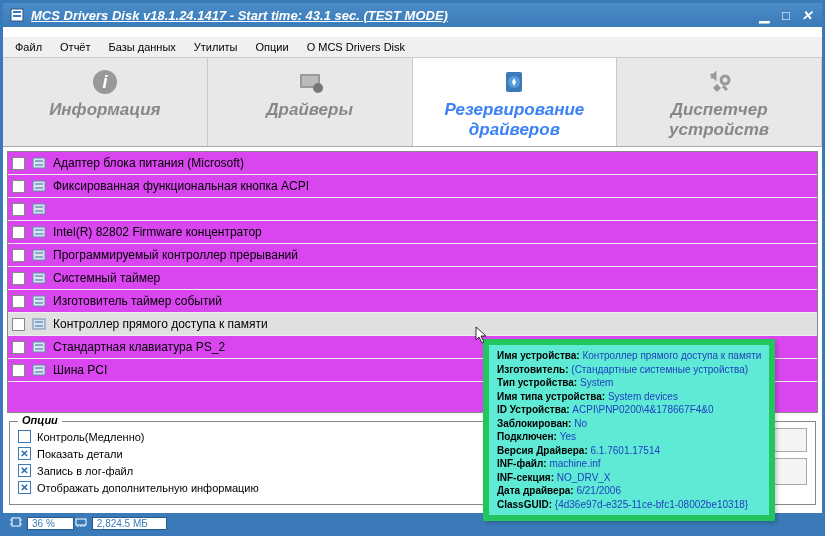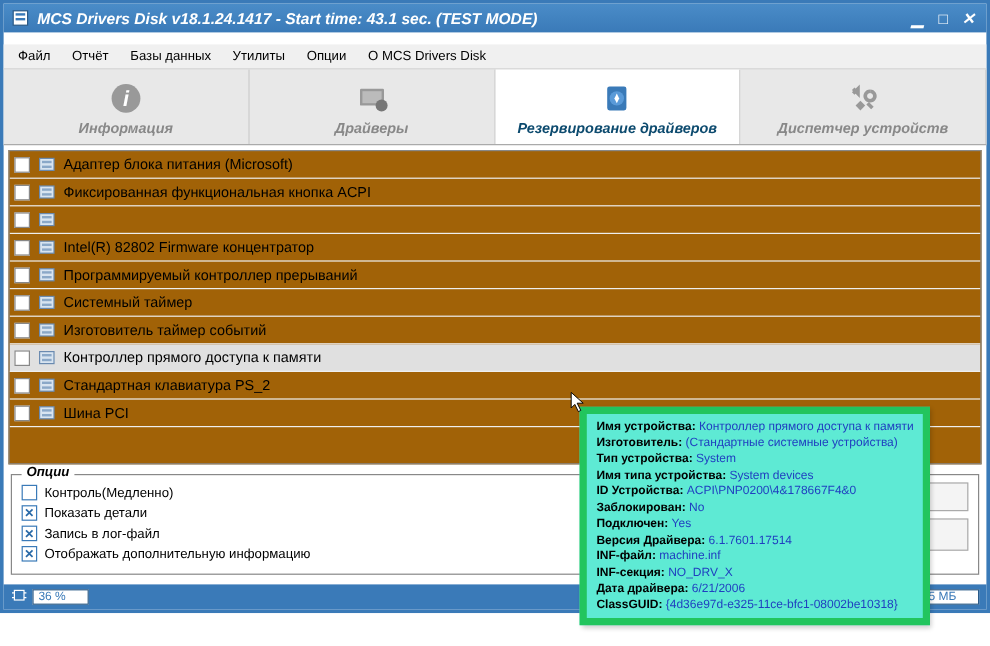--- a/index.html
+++ b/index.html
@@ -1,44 +1,44 @@
 <!DOCTYPE html>
 <html><head>
 <meta charset="utf-8">
 <style>
 * { box-sizing: border-box; margin: 0; padding: 0; }
 body { font-family: Tahoma, Arial, sans-serif; font-size: 11px; background: #fff; }
 .window { width: 825px; border: 3px solid #3a7ab8; background: #fff; }
 .titlebar { background: linear-gradient(#4a8cc8, #3a7ab8); color: #fff; padding: 4px 6px; display: flex; align-items: center; font-weight: bold; font-style: italic; font-size: 13px; }
 .titlebar-icon { width: 16px; height: 16px; margin-right: 6px; display: inline-flex; align-items: center; justify-content: center; }
-.titlebar-text { flex: 1; }
+.titlebar-text { flex: 1; text-decoration: underline; }
 .win-btn { width: 18px; height: 16px; margin-left: 3px; color: #fff; cursor: pointer; display: flex; align-items: center; justify-content: center; font-size: 13px; font-weight: bold; }
 .menubar { background: #f0f0f0; border-bottom: 1px solid #ccc; padding: 2px 4px; display: flex; gap: 2px; margin-top: 10px; }
 .menu-item { padding: 2px 8px; cursor: pointer; }
 .tabs { display: flex; background: #e8e8e8; border-bottom: 1px solid #aaa; }
 .tab { flex: 1; text-align: center; padding: 10px 4px 6px; cursor: pointer; border-right: 1px solid #ccc; display: flex; flex-direction: column; align-items: center; gap: 4px; }
 .tab.active { background: #fff; }
 .tab-icon { width: 28px; height: 28px; }
-.tab-label { font-size: 12px; font-weight: bold; color: #888; font-style: italic; }
-.tab.active .tab-label { color: #0c4a6e; }
+.tab-label { font-size: 17px; font-weight: bold; color: #888; font-style: italic; }
+.tab.active .tab-label { color: #3b82f6; }
 .content { padding: 4px; }
-.device-list { border: 1px solid #888; background: #a16207; height: 262px; overflow-y: scroll; position: relative; }
+.device-list { border: 1px solid #888; background: #d946ef; height: 262px; overflow-y: scroll; position: relative; }
 .device-row { display: flex; align-items: center; padding: 3px 4px; border-bottom: 1px solid #eee; gap: 6px; }
 .device-row.selected { background: #e0e0e0; }
 .chk { width: 13px; height: 13px; border: 1px solid #888; background: #fff; cursor: pointer; flex-shrink: 0; }
 .dev-icon { width: 16px; height: 16px; flex-shrink: 0; }
 .dev-label { font-size: 12px; }
 .bottom-area { display: flex; gap: 8px; padding: 4px 2px; margin-top: 4px; }
 .group { border: 1px solid #888; padding: 6px 8px 8px; position: relative; }
 .group-title { position: absolute; top: -8px; left: 8px; background: #fff; padding: 0 4px; font-weight: bold; font-style: italic; }
 .opt-row { display: flex; align-items: center; gap: 6px; padding: 2px 0; }
 .chk2 { width: 13px; height: 13px; border: 1px solid #3a7ab8; background: #fff; display: flex; align-items: center; justify-content: center; cursor: pointer; flex-shrink: 0; }
 .chk2.checked::after { content: '✕'; color: #2a6aa8; font-size: 10px; font-weight: bold; }
 .btn { border: 1px solid #aaa; background: #f4f4f4; padding: 4px 10px; display: flex; align-items: center; gap: 8px; cursor: pointer; font-size: 12px; }
-.statusbar { background: #3a7ab8; color: #fff; padding: 2px 6px; display: flex; align-items: center; gap: 10px; font-size: 11px; justify-content: space-between; }
+.statusbar { background: #3a7ab8; color: #fff; padding: 2px 6px; display: flex; align-items: center; font-size: 11px; }
 .stat-seg { display: flex; align-items: center; gap: 4px; }
 .stat-box { background: #fff; color: #3a7ab8; border: 1px solid #2a5a88; padding: 0 18px 0 4px; font-size: 10px; }
 .tooltip { position: absolute; left: 483px; top: 339px; background: #5eead4; border: 6px solid #22c55e; padding: 4px 8px; font-size: 10px; line-height: 1.35; z-index: 100; box-shadow: 2px 2px 4px rgba(0,0,0,0.2); }
 .tooltip b { font-weight: bold; }
 .tooltip .val { color: #2040c0; }
 .cursor-arrow { position: absolute; left: 475px; top: 326px; z-index: 101; pointer-events: none; }
 </style>
 </head>
 <body>
 

